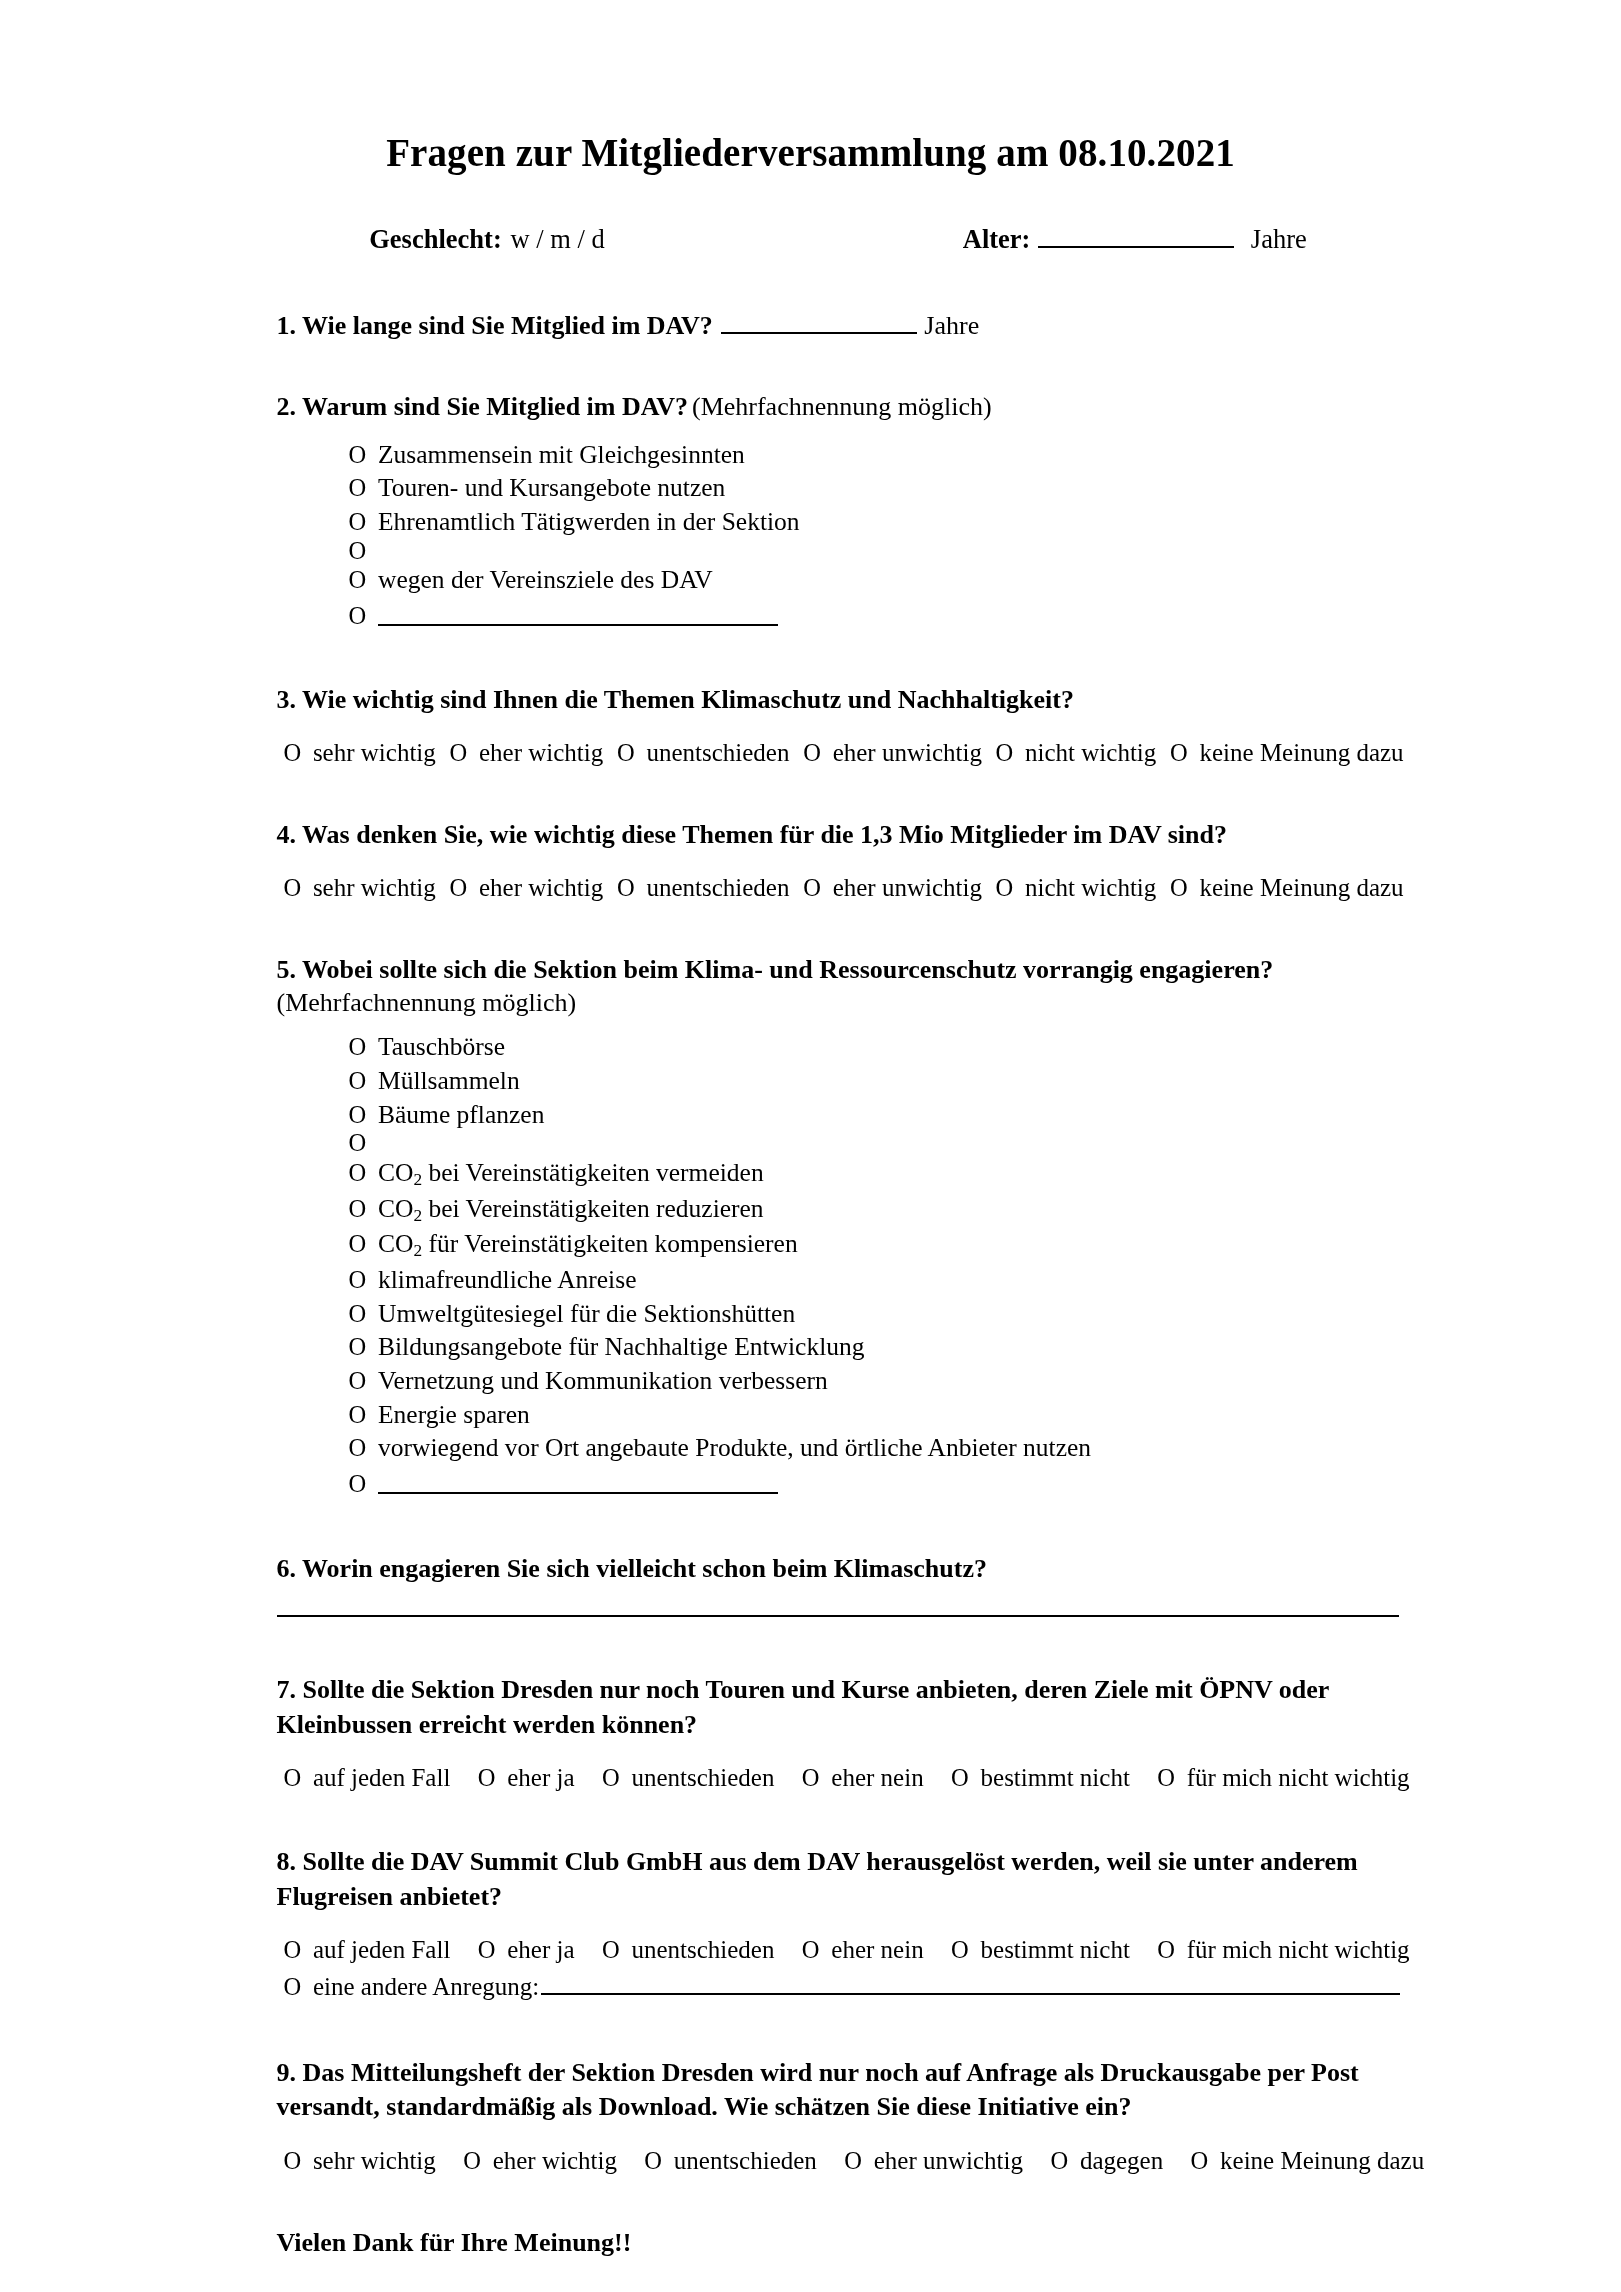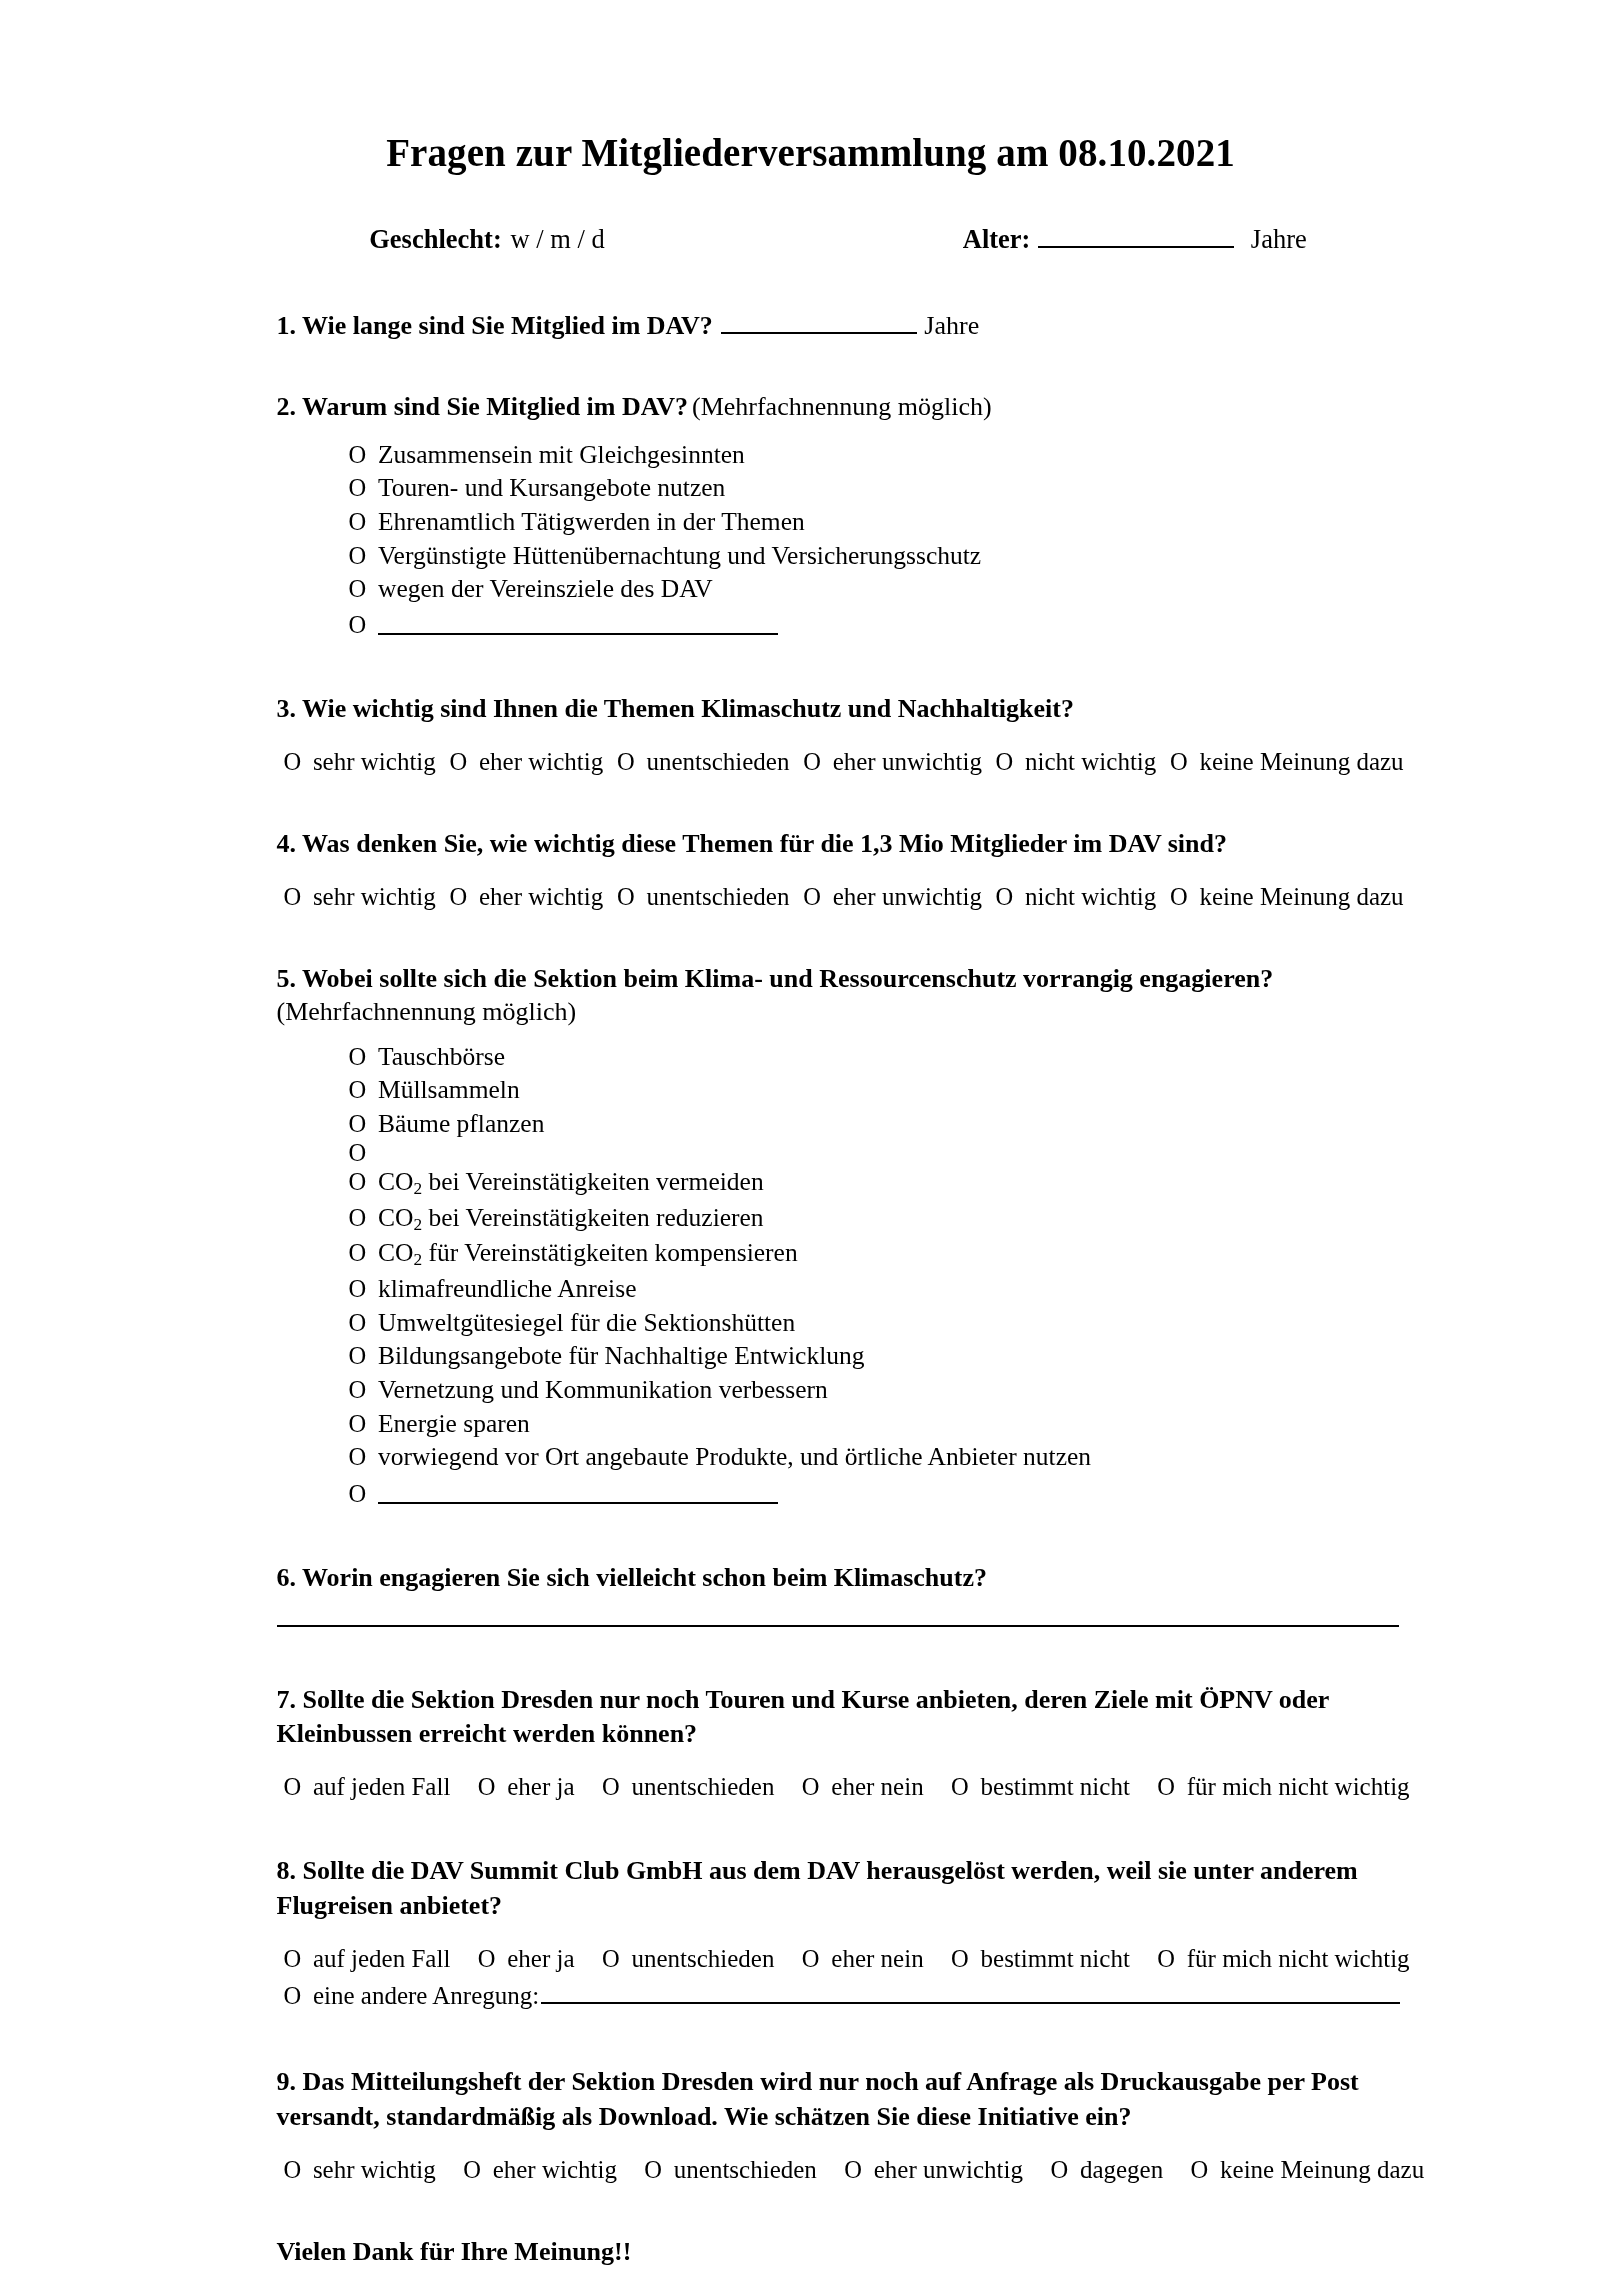--- a/index.html
+++ b/index.html
@@ -209,25 +209,24 @@
         <li>
           <span class="circ">O</span>
           <span class="opt-text">Zusammensein mit Gleichgesinnten</span>
         </li>
         <li>
           <span class="circ">O</span>
           <span class="opt-text">Touren- und Kursangebote nutzen</span>
         </li>
         <li>
           <span class="circ">O</span>
-          <span class="opt-text">Ehrenamtlich Tätigwerden in der Themen</span>
-        </li>
-        <li>
-          <span class="circ">O</span>
-          <span class="opt-text">Vergünstigte Hüttenübernachtung und Versicherungsschutz</span>
+          <span class="opt-text">Ehrenamtlich Tätigwerden in der Sektion</span>
+        </li>
+        <li>
+          <span class="circ">O</span>
         </li>
         <li>
           <span class="circ">O</span>
           <span class="opt-text">wegen der Vereinsziele des DAV</span>
         </li>
         <li>
           <span class="circ">O</span>
           <span class="opt-blank"></span>
         </li>
       </ul>

